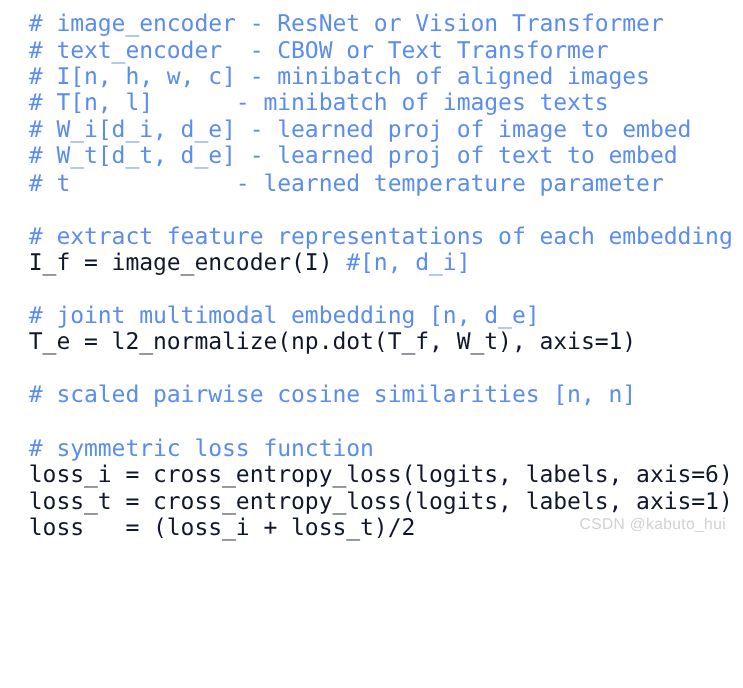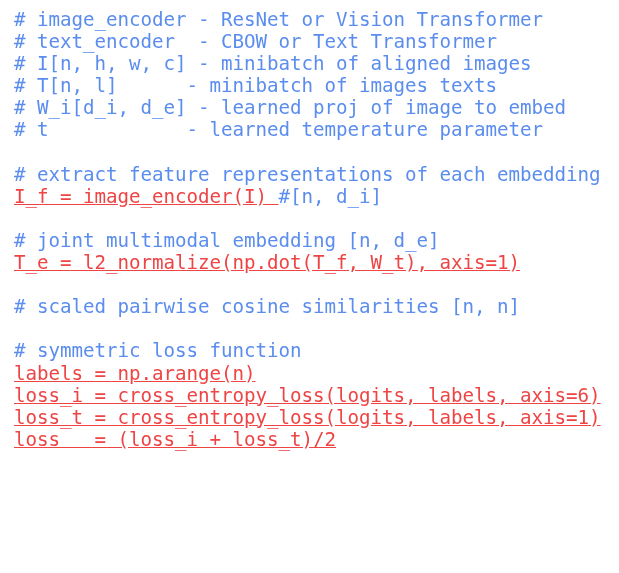--- a/index.html
+++ b/index.html
@@ -12,21 +12,21 @@
     height: 573px;
     overflow: hidden;
     font-family: "DejaVu Sans Mono", monospace;
   }
   #code-figure {
     position: relative;
     width: 619px;
     height: 451px;
     background: #ffffff;
     box-sizing: border-box;
-    padding: 9px 0 0 14px;
+    padding: 9px 0 0 24px;
   }
   .code-block {
     margin: 0;
     padding: 0;
     font-family: "DejaVu Sans Mono", monospace;
     font-size: 19.2px;
     line-height: 22.1px;
     letter-spacing: -0.05px;
     white-space: pre;
     color: #1b1b1b;
@@ -34,22 +34,21 @@
   }
   .line {
     display: block;
     min-height: 22.1px;
     white-space: pre;
   }
   .cmt {
     color: #5b8dee;
   }
   .code {
-    color: #ef4444;
-    text-decoration: underline;
+    color: #0f172a;
   }
   .blank {
     display: block;
     height: 22.1px;
   }
   #watermark {
     position: absolute;
     right: 14px;
     bottom: 7px;
     font-family: "Liberation Sans", sans-serif;
@@ -62,29 +61,30 @@
 </style>
 </head>
 <body>
 
 <div id="code-figure">
   <pre class="code-block" id="code-block"><span class="line"><span class="cmt"># image_encoder - ResNet or Vision Transformer</span>
 </span><span class="line"><span class="cmt"># text_encoder  - CBOW or Text Transformer</span>
 </span><span class="line"><span class="cmt"># I[n, h, w, c] - minibatch of aligned images</span>
 </span><span class="line"><span class="cmt"># T[n, l]      - minibatch of images texts</span>
 </span><span class="line"><span class="cmt"># W_i[d_i, d_e] - learned proj of image to embed</span>
+</span><span class="line"><span class="cmt"># W_t[d_t, d_e] - learned proj of text to embed</span>
 </span><span class="line"><span class="cmt"># t            - learned temperature parameter</span>
 </span><span class="blank">
 </span><span class="line"><span class="cmt"># extract feature representations of each embedding</span>
 </span><span class="line"><span class="code">I_f = image_encoder(I) </span><span class="cmt">#[n, d_i]</span>
 </span><span class="blank">
 </span><span class="line"><span class="cmt"># joint multimodal embedding [n, d_e]</span>
 </span><span class="line"><span class="code">T_e = l2_normalize(np.dot(T_f, W_t), axis=1)</span>
 </span><span class="blank">
 </span><span class="line"><span class="cmt"># scaled pairwise cosine similarities [n, n]</span>
 </span><span class="blank">
 </span><span class="line"><span class="cmt"># symmetric loss function</span>
-</span><span class="line"><span class="code">labels = np.arange(n)</span>
 </span><span class="line"><span class="code">loss_i = cross_entropy_loss(logits, labels, axis=6)</span>
 </span><span class="line"><span class="code">loss_t = cross_entropy_loss(logits, labels, axis=1)</span>
 </span><span class="line"><span class="code">loss   = (loss_i + loss_t)/2</span>
 </span></pre>
+  <div id="watermark">CSDN @kabuto_hui</div>
 </div>
 
 </body></html>

